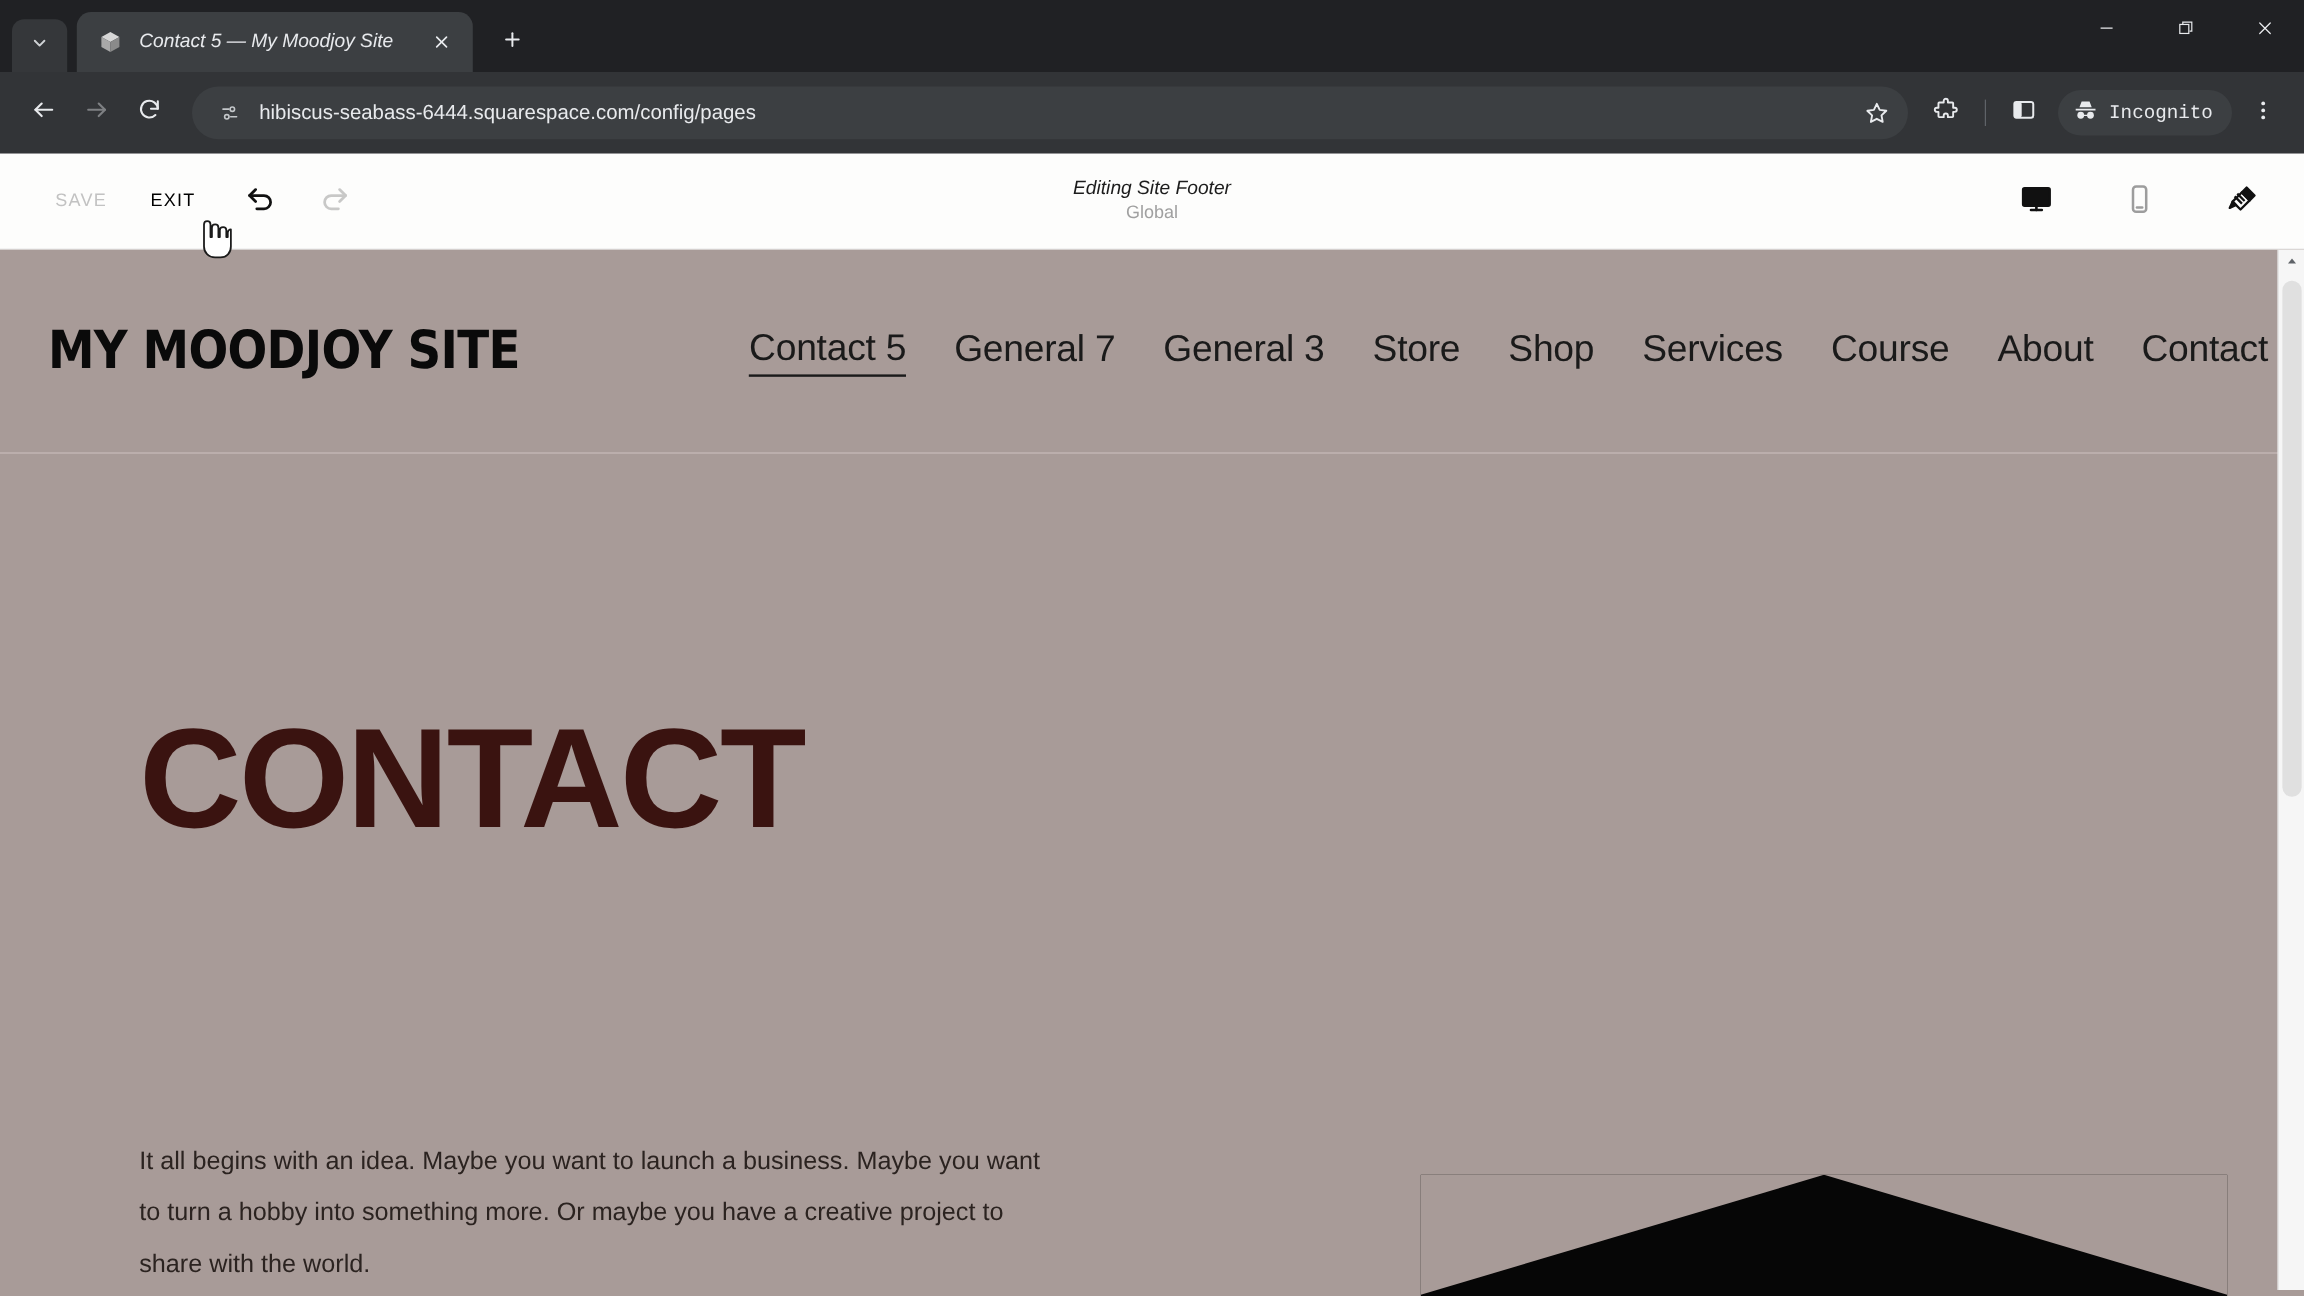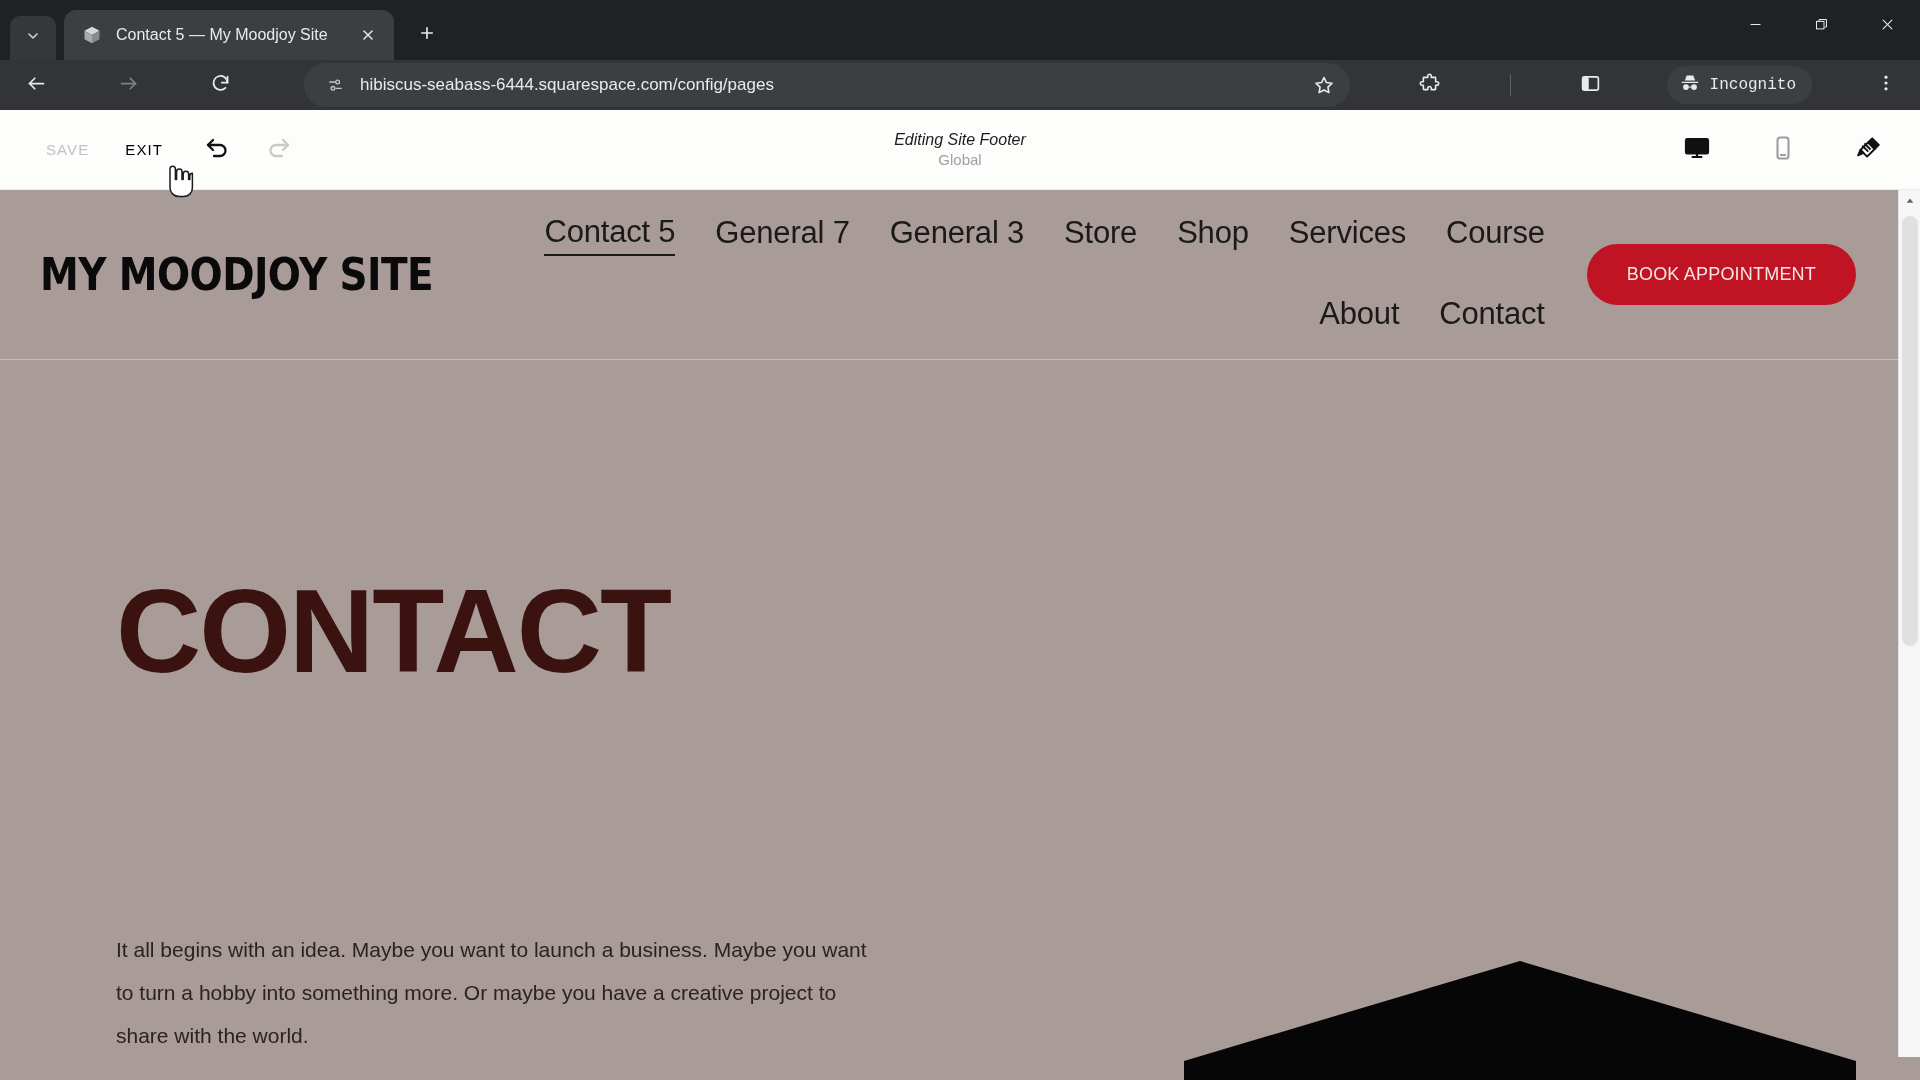--- a/index.html
+++ b/index.html
@@ -45,20 +45,21 @@
     flex: 0 0 auto;
     display: flex; align-items: center; justify-content: center;
   }
   .tab-title {
     color: #e8eaed;
     font-size: 16px;
     white-space: nowrap;
     flex: 1 1 auto;
     overflow: hidden;
     text-overflow: ellipsis;
+    font-style: italic;
   }
   .tab-close {
     width: 28px; height: 28px;
     display: flex; align-items: center; justify-content: center;
     border-radius: 50%;
     margin-left: 14px;
     flex: 0 0 auto;
   }
   .tab-close svg { width: 14px; height: 14px; }
   .newtab {
@@ -75,26 +76,25 @@
     height: 52px;
     display: flex;
   }
   .wc-btn {
     width: 66px; height: 52px;
     display: flex; align-items: center; justify-content: center;
   }
   .wc-btn svg { width: 15px; height: 15px; }
 
   .toolbar {
-    height: 50px;
+    height: 68px;
     background: #323437;
     display: flex;
     align-items: center;
     padding: 0 14px;
-    gap: 48px;
   }
   .tb-icon {
     width: 44px; height: 44px;
     display: flex; align-items: center; justify-content: center;
     border-radius: 50%;
     flex: 0 0 auto;
   }
   .tb-icon svg { width: 21px; height: 21px; }
   .tb-icon.dim svg { opacity: .42; }
 
@@ -574,21 +574,20 @@
       <a class="nav-link">General 7</a>
       <a class="nav-link">General 3</a>
       <a class="nav-link">Store</a>
       <a class="nav-link">Shop</a>
       <a class="nav-link">Services</a>
       <a class="nav-link">Course</a>
       <a class="nav-link">About</a>
       <a class="nav-link">Contact</a>
     </nav>
 
-    <button class="book-btn" style="margin-right:64px;">BOOK APPOINTMENT</button>
   </div>
 
   <div class="site-body">
     <h1 class="hero-heading">
       <span>CONTACT</span><br>
     </h1>
 
     <p class="hero-para">It all begins with an idea. Maybe you want to launch a business. Maybe you want to turn a hobby into something more. Or maybe you have a creative project to share with the world.</p>
   </div>
 

